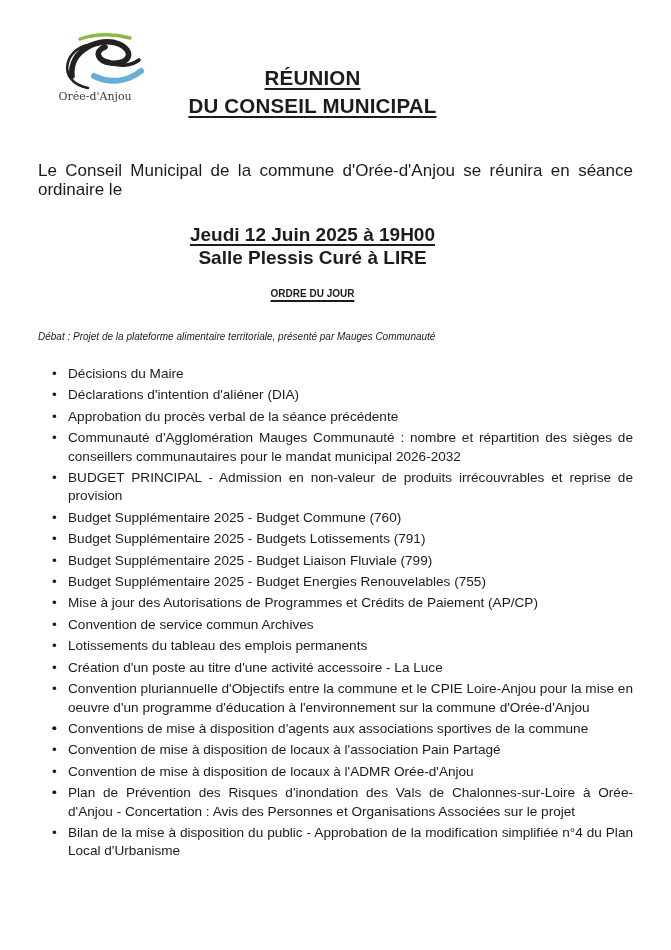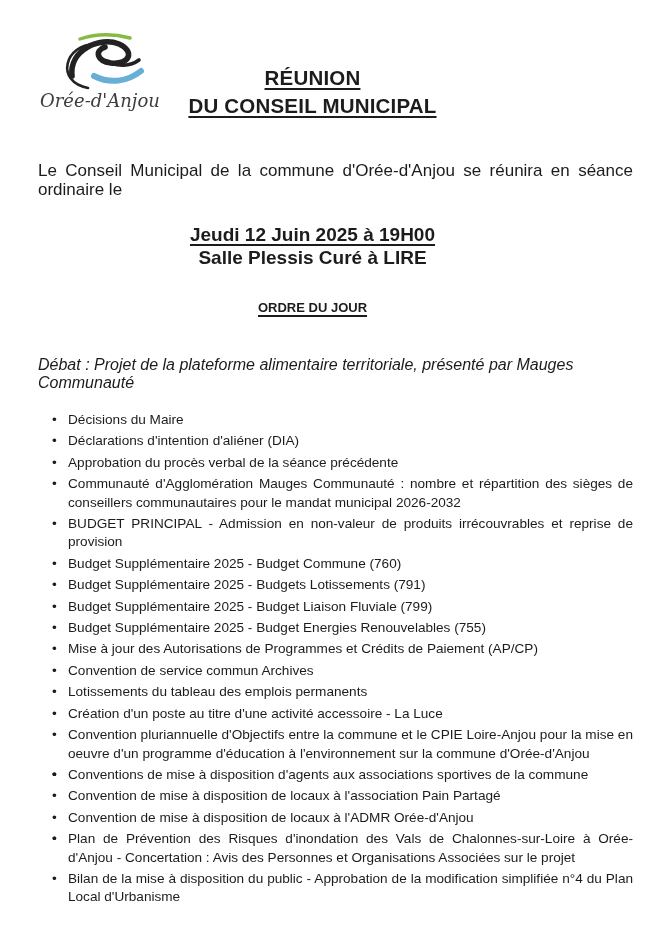--- a/index.html
+++ b/index.html
@@ -16,22 +16,21 @@
   .logo {
     position: absolute;
     left: 40px;
     top: 30px;
     width: 110px;
     text-align: center;
   }
   .logo svg { display: block; margin: 0 auto; }
   .logo-text {
     font-family: "DejaVu Serif", serif;
-    font-style: italic;
-    font-size: 18px;
+    font-size: 11px;
     color: #3d3d3d;
     margin-top: -4px;
     white-space: nowrap;
   }
   
   .centered { text-align: center; margin-left: 38px; margin-right: 84px; }
 
   .title {
     padding-top: 64px;
     font-size: 20.5px;
@@ -50,28 +49,28 @@
     line-height: 19px;
     text-align: justify;
   }
   .meeting {
     margin-top: 24px;
     font-weight: bold;
     font-size: 19px;
     line-height: 23px;
   }
   .agenda-heading {
-    margin-top: 31px;
+    margin-top: 19px;
     font-weight: bold;
-    font-size: 13px;
+    font-size: 10px;
   }
   .debate {
-    margin: 41px 38px 0 38px;
+    margin: 29px 38px 0 38px;
     font-style: italic;
-    font-size: 16px;
+    font-size: 10px;
     line-height: 18px;
   }
   ul.agenda {
     margin: 19px 38px 0 38px;
     padding: 0;
     list-style: none;
   }
   ul.agenda li {
     position: relative;
     padding-left: 30px;

